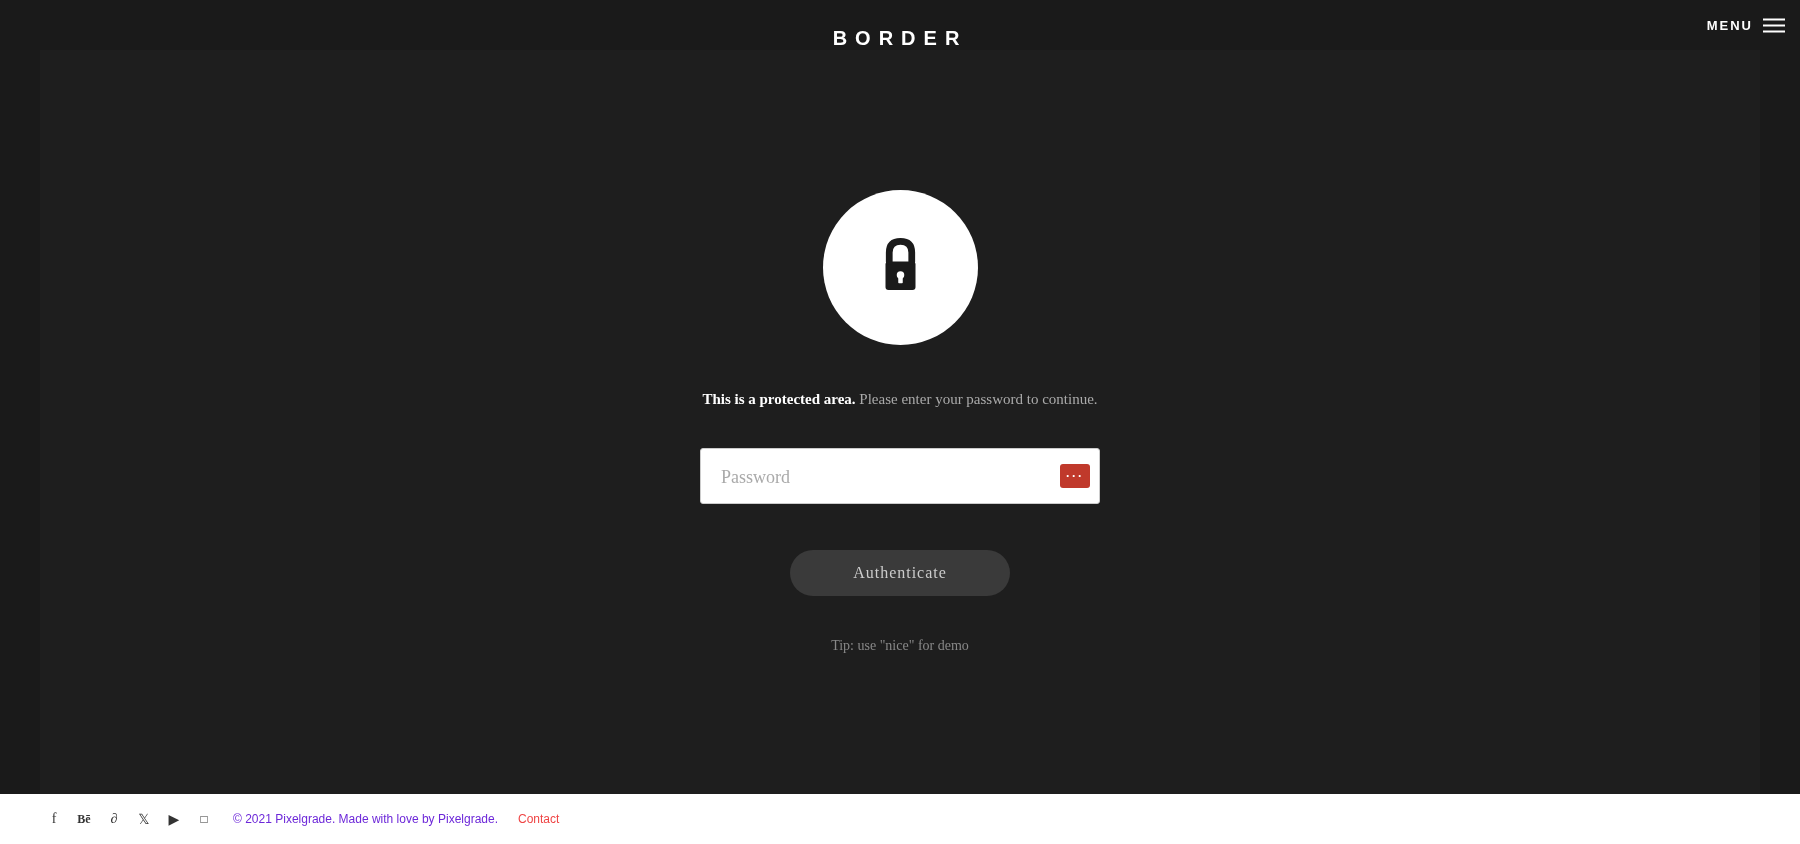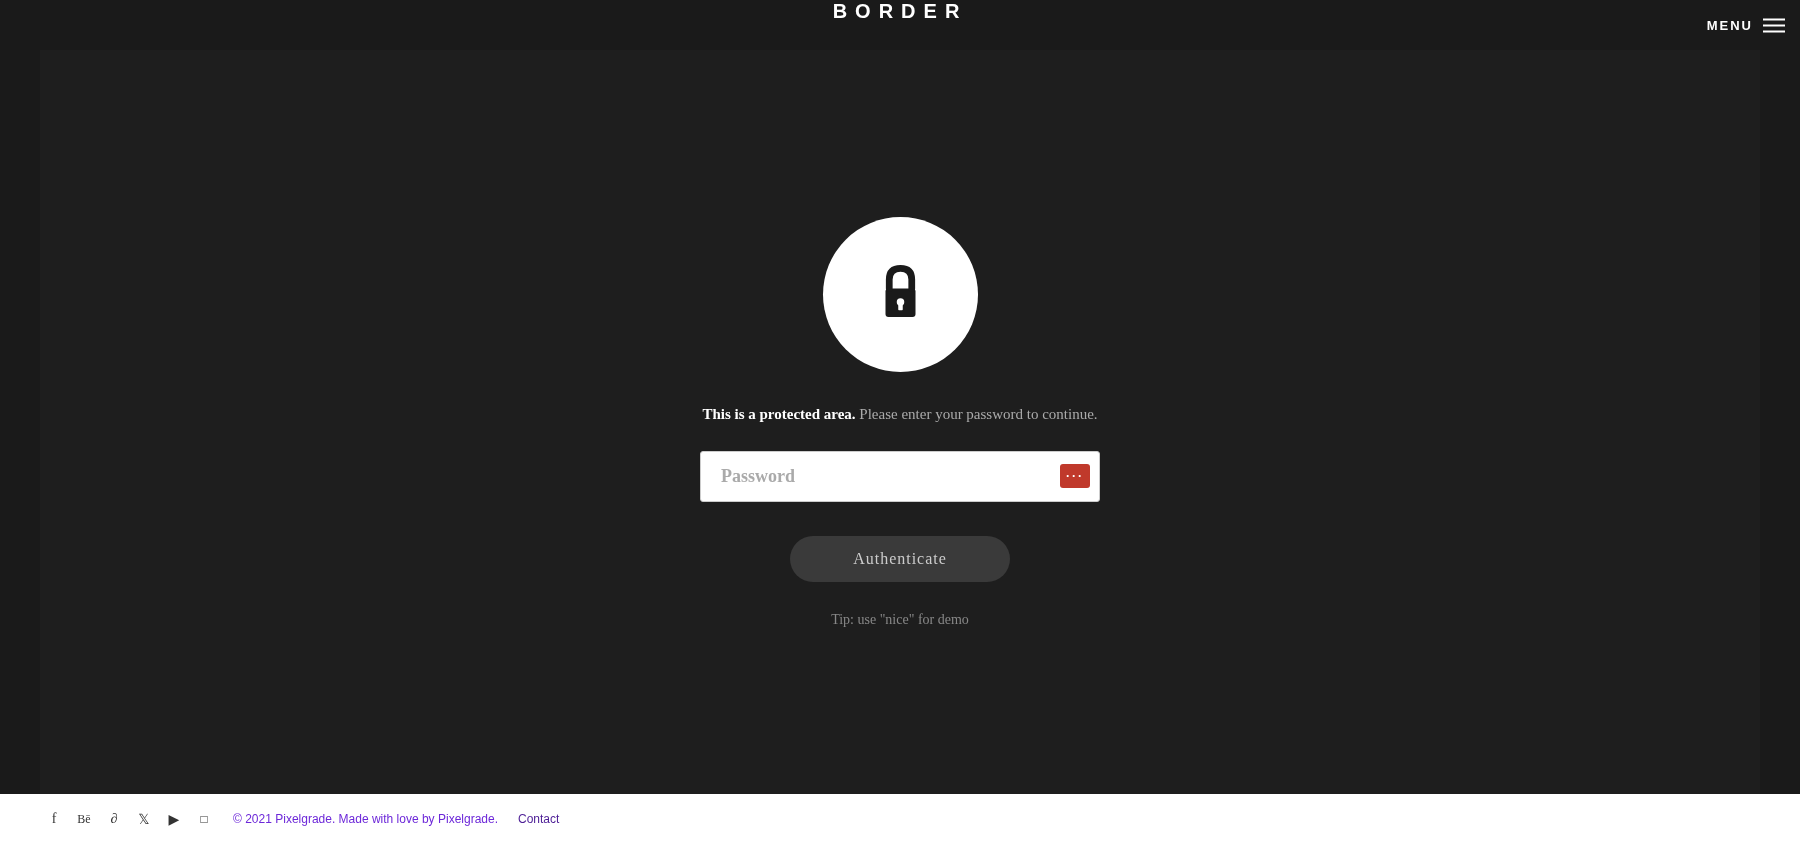--- a/index.html
+++ b/index.html
@@ -18,21 +18,21 @@
       flex-direction: column;
     }
 
     
     .header {
       position: relative;
       width: 100%;
       height: 50px;
       background-color: #1a1a1a;
       display: flex;
-      align-items: flex-start;
+      align-items: flex-end;
       justify-content: center;
       border-bottom: none;
     }
 
     .header-title {
       font-family: 'Arial', sans-serif;
       font-weight: 700;
       font-size: 20px;
       letter-spacing: 8px;
       color: #ffffff;
@@ -78,21 +78,21 @@
       align-items: center;
       justify-content: center;
       margin: 0 40px;
       padding: 60px 0;
     }
 
     .auth-container {
       display: flex;
       flex-direction: column;
       align-items: center;
-      gap: 20px;
+      gap: 32px;
       width: 400px;
     }
 
     
     .lock-circle {
       width: 155px;
       height: 155px;
       background-color: #ffffff;
       border-radius: 50%;
       display: flex;
@@ -125,25 +125,24 @@
       position: relative;
       margin-top: 5px;
     }
 
     .password-input {
       width: 100%;
       padding: 14px 50px 14px 20px;
       background-color: #ffffff;
       border: 1px solid #cccccc;
       border-radius: 3px;
-      font-size: 18px;
+      font-size: 22px;
       color: #aaaaaa;
       font-family: Georgia, serif;
       outline: none;
-      font-weight: bold;
     }
 
     .password-input::placeholder {
       color: #aaaaaa;
       font-size: 18px;
     }
 
     .password-icon-btn {
       position: absolute;
       right: 10px;
@@ -221,21 +220,21 @@
 
     .footer-copy {
       font-size: 12px;
       color: #6d28d9;
       font-family: Arial, sans-serif;
       margin-left: 5px;
     }
 
     .footer-contact {
       font-size: 12px;
-      color: #4c1d95;
+      color: #ef4444;
       font-family: Arial, sans-serif;
       text-decoration: none;
       margin-left: 5px;
     }
   </style>
 </head>
 <body>
 
 <header class="header">
   <span class="header-title">BORDER</span>
@@ -277,21 +276,21 @@
     <button class="authenticate-btn">Authenticate</button>
 
     <p class="tip-text">Tip: use "nice" for demo</p>
 
   </div>
 </div>
 
 <footer class="footer">
   <div class="footer-social-icons">
     <span class="social-icon">f</span>
-    <span class="social-icon" style="font-weight:normal;font-size:12px;">Bē</span>
+    <span class="social-icon" style="font-weight:bold;font-size:12px;">Bē</span>
     <span class="social-icon" style="font-style:italic;font-weight:bold;">∂</span>
     <span class="social-icon">𝕏</span>
     <span class="social-icon">▶</span>
     <span class="social-icon" style="font-size:12px;">□</span>
   </div>
   <span class="footer-copy">© 2021 Pixelgrade. Made with love by Pixelgrade.</span>
   <a class="footer-contact" href="#">Contact</a>
 </footer>
 
 </body></html>

